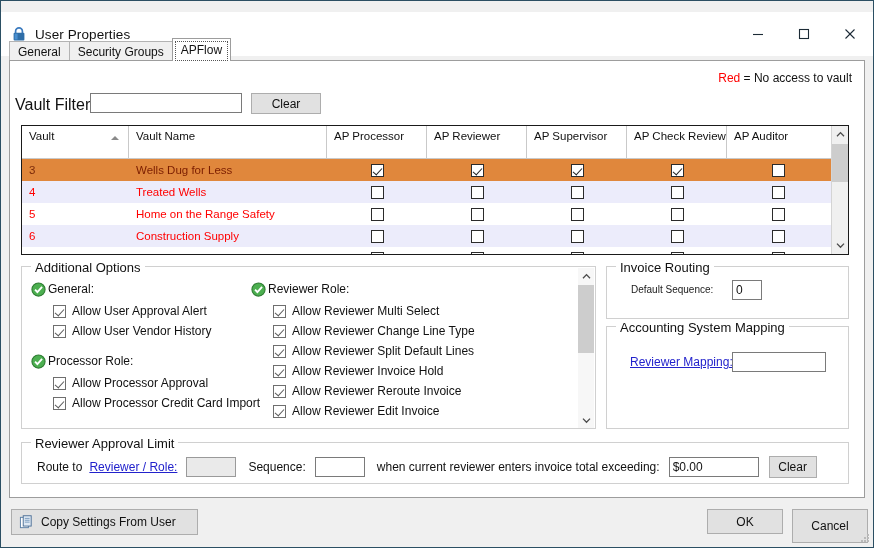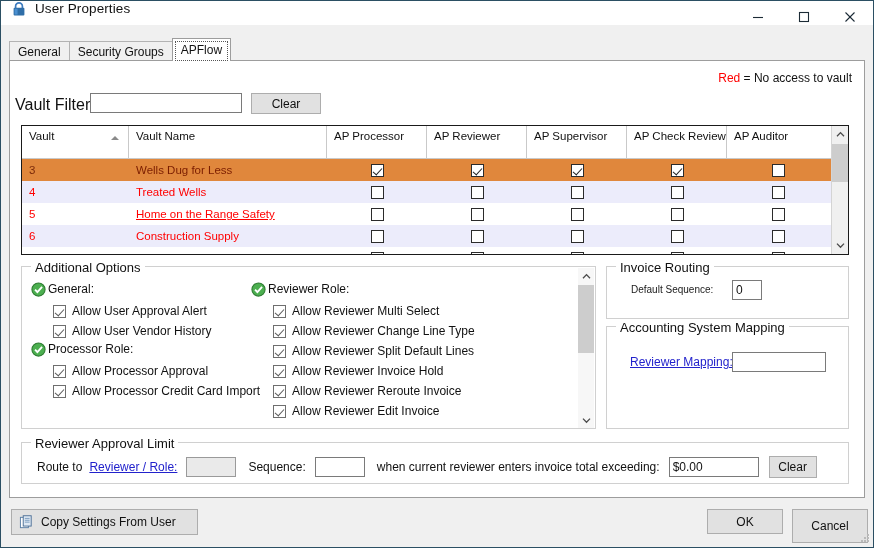--- a/index.html
+++ b/index.html
@@ -19,25 +19,26 @@
     height: 548px;
     box-sizing: border-box;
     background: #f0f0f0;
     border: 1px solid #2b4f63;
     overflow: hidden;
   }
 
   
   .titlebar {
     position: absolute;
-    left: 0; top: 0;
+    left: 0; top: 11px;
     width: 872px;
-    height: 24px;
+    height: 44px;
     background: #ffffff;
     display: flex;
+    align-items: center;
   }
   .title-lock {
     margin-left: 10px;
     width: 16px; height: 16px;
     display: block;
   }
   .title-text {
     margin-left: 8px;
     font-size: 13.5px;
     color: #111;
@@ -538,21 +539,21 @@
           </div>
           <div class="gc center" style="width: 100px;">
             <span class="cbox"></span>
           </div>
           <div class="gc center" style="width: 103px;">
             <span class="cbox"></span>
           </div>
         </div>
         <div class="grow">
           <div class="gc txt-red" style="width: 107px;">5</div>
-          <div class="gc txt-red" style="width: 198px; text-decoration: underline;">Home on the Range Safety</div>
+          <div class="gc txt-red" style="width: 198px;">Home on the Range Safety</div>
           <div class="gc center" style="width: 100px;">
             <span class="cbox"></span>
           </div>
           <div class="gc center" style="width: 100px;">
             <span class="cbox"></span>
           </div>
           <div class="gc center" style="width: 100px;">
             <span class="cbox"></span>
           </div>
           <div class="gc center" style="width: 100px;">
@@ -633,21 +634,21 @@
           <div class="opt-item">
             <span class="cbox gray on"></span>
             <span>Allow User Approval Alert</span>
           </div>
           <div class="opt-item">
             <span class="cbox gray on"></span>
             <span>Allow User Vendor History</span>
           </div>
         </div>
 
-        <div class="role-hdr" style="">
+        <div class="role-hdr" style="margin-top:12px;">
           <svg class="greenchk" viewBox="0 0 16 16">
             <circle cx="8" cy="8" r="7" fill="#4caf50" stroke="#2f7d33" stroke-width="1.2"></circle>
             <path d="M4.3 8.2L6.8 10.7L11.8 5.2" fill="none" stroke="#ffffff" stroke-width="2"></path>
           </svg>
           <span>Processor Role:</span>
         </div>
         <div style="margin-left:22px; margin-top:4px;">
           <div class="opt-item">
             <span class="cbox gray on"></span>
             <span>Allow Processor Approval</span>

